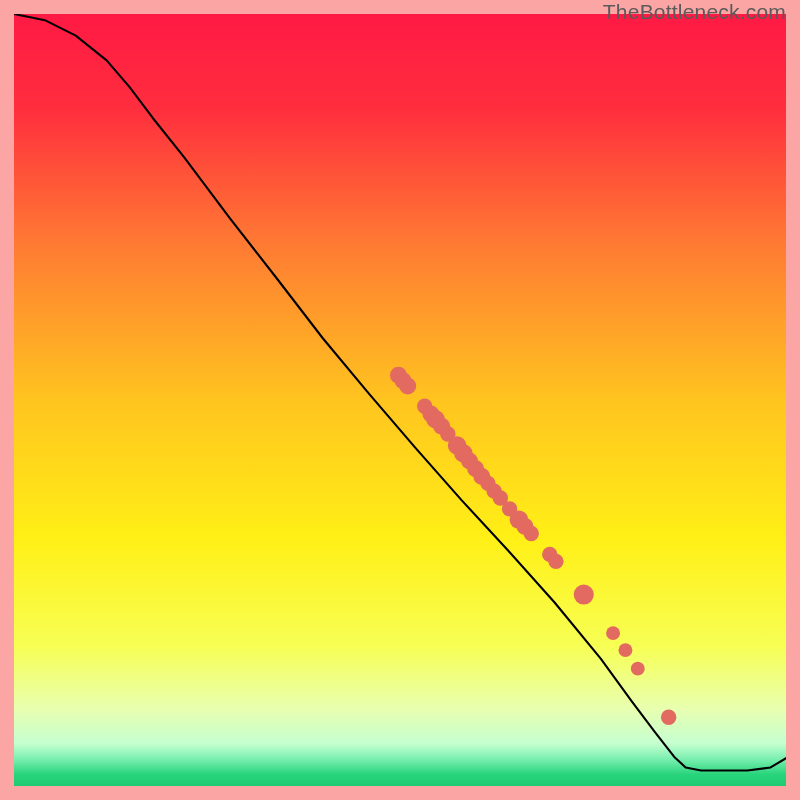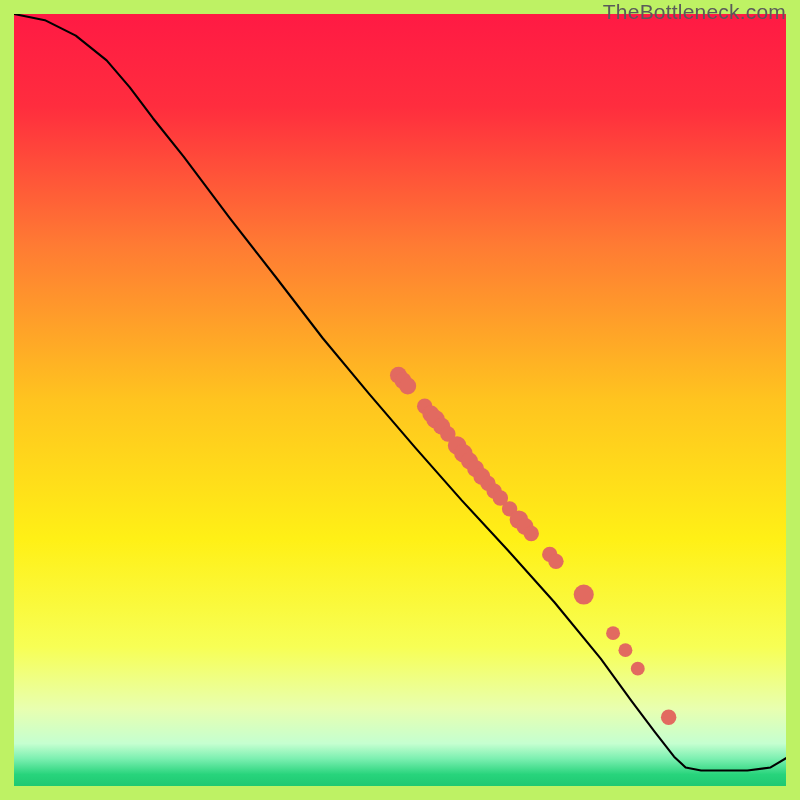--- a/index.html
+++ b/index.html
@@ -7,21 +7,21 @@
     padding: 0;
     width: 800px;
     height: 800px;
     background: #000;
     overflow: hidden;
   }
   .chart-container {
     position: relative;
     width: 800px;
     height: 800px;
-    background: #bef264;
+    background: #fca5a5;
   }
   .plot-area {
     position: absolute;
     left: 14px;
     top: 14px;
     width: 772px;
     height: 772px;
     overflow: hidden;
   }
   .watermark {

